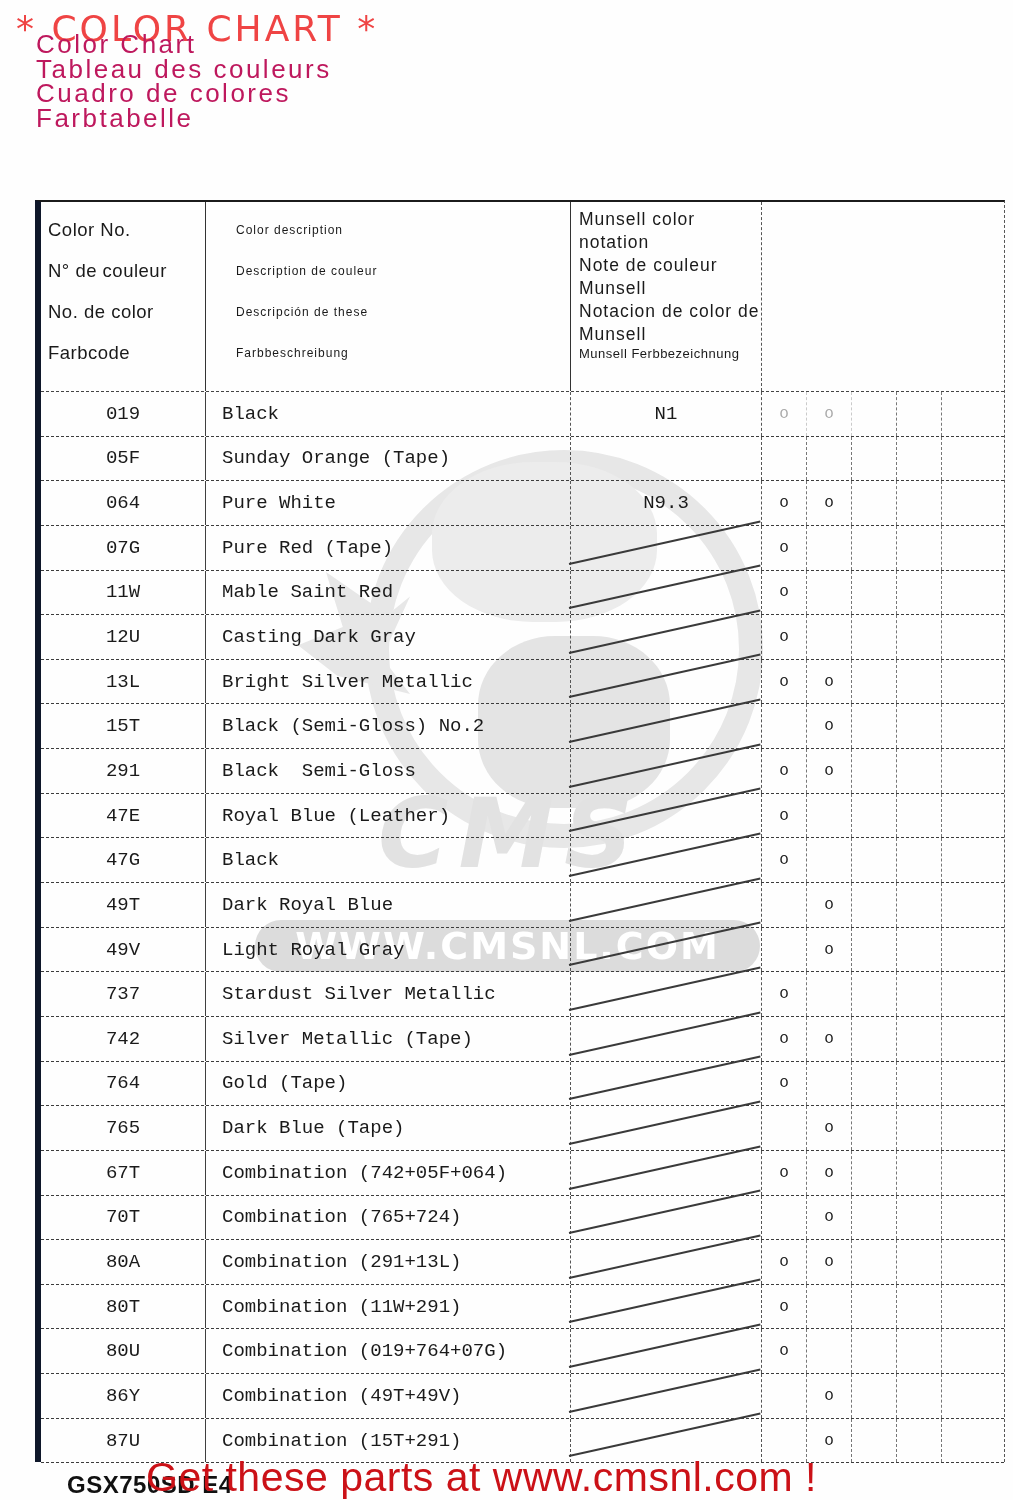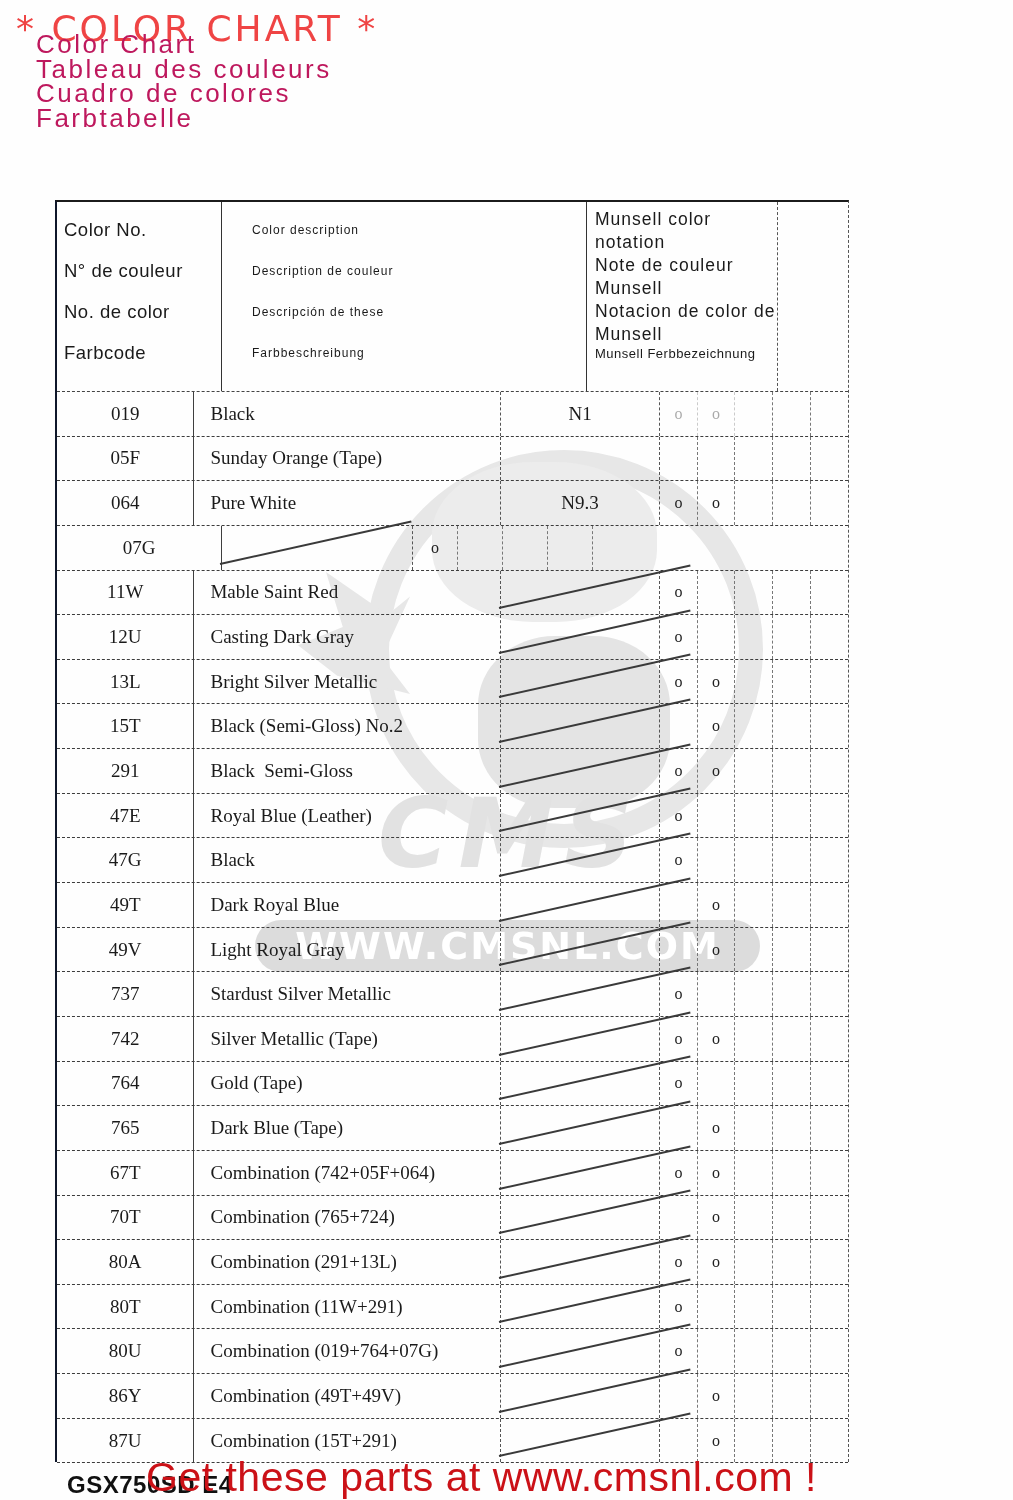--- a/index.html
+++ b/index.html
@@ -20,40 +20,40 @@
   .wm-wing{left:298px;top:572px;width:112px;height:122px;background:#e7e7e7;
            clip-path:polygon(0 60%,40% 45%,25% 0,80% 35%,100% 20%,75% 70%,100% 100%,35% 85%);}
   .wm-cms{left:378px;top:778px;font-size:96px;font-weight:bold;font-style:italic;
           letter-spacing:10px;color:#e2e2e2;font-family:"DejaVu Sans",sans-serif;}
   .wm-pill{left:255px;top:920px;width:505px;height:52px;border-radius:26px;background:#dcdcdc;
            display:flex;align-items:center;justify-content:center;}
   .wm-url{font-size:38px;font-weight:bold;letter-spacing:2px;color:#ffffff;
           font-family:"DejaVu Sans",sans-serif;}
 
   
-  .tbl{position:absolute;left:35px;top:200px;width:794px;height:1262px;z-index:1;
-       border-left:2px solid #0f172a;border-top:2px solid #1b1b1b;border-right:1px dashed #555;
-       box-sizing:border-box;margin-left:20px;}
+  .tbl{position:absolute;left:35px;top:200px;width:970px;height:1262px;z-index:1;
+       border-left:6px solid #0f172a;border-top:2px solid #1b1b1b;border-right:1px dashed #555;
+       box-sizing:border-box;}
   .tbl *{box-sizing:border-box;}
   .thead{display:flex;height:190px;border-bottom:1px dashed #444;letter-spacing:1px;}
   .h1{width:165px;border-right:1px solid #333;padding:18px 0 0 7px;font-size:18.5px;letter-spacing:.5px;}
   .h1 div{margin-bottom:21px;line-height:20px;}
   .h2{width:365px;border-right:1px solid #333;padding:18px 0 0 30px;font-size:12px;}
   .h2 div{margin-bottom:21px;line-height:20px;}
   .h3{width:191px;border-right:1px dashed #555;padding:6px 0 0 8px;font-size:17.5px;}
   .h3 div{line-height:23px;}
   .h3 .small{font-size:13px;line-height:16px;letter-spacing:.5px;}
   .h4{flex:1;position:relative;padding:20px 0 0 20px;font-size:18.5px;}
   .h4 div{margin-bottom:11px;line-height:20px;}
   .subcol{position:absolute;bottom:12px;font-size:15px;opacity:.45;
           font-family:"Liberation Mono","DejaVu Sans Mono",monospace;}
   .subcol.z{left:24px;} .subcol.d{left:66px;}
 
   .row{display:flex;height:44.65px;border-bottom:1px dashed #3c3c3c;
-       font-family:Liberation Serif, serif;font-size:19px;}
+       font-family:Liberation Mono, monospace;font-size:19px;}
   .cell{display:flex;align-items:center;white-space:pre;}
   .c1{width:165px;border-right:1px solid #3f3f3f;justify-content:center;}
   .c2{width:365px;border-right:1px dashed #555;padding-left:16px;}
   .c3{width:191px;border-right:1px dashed #555;justify-content:center;position:relative;}
   .c3.slash::after{content:"";position:absolute;left:-2px;bottom:5px;width:196px;height:2px;
                    background:#3a3a3a;transform:rotate(-12.5deg);transform-origin:left center;}
   .m{width:45px;border-right:1px dashed #777;justify-content:center;font-size:16px;color:#222;}
   .m.last{border-right:none;}
   .m.faint{opacity:.38;}
 
@@ -134,20 +134,21 @@
           <div class="cell c2">Pure White</div>
           <div class="cell c3">N9.3</div>
           <div class="cell m">o</div>
           <div class="cell m">o</div>
           <div class="cell m"></div>
           <div class="cell m"></div>
           <div class="cell m last"></div>
         </div>
         <div class="row">
           <div class="cell c1">07G</div>
+          <div class="cell c2">Pure Red (Tape)</div>
           <div class="cell c3 slash"></div>
           <div class="cell m">o</div>
           <div class="cell m"></div>
           <div class="cell m"></div>
           <div class="cell m"></div>
           <div class="cell m last"></div>
         </div>
         <div class="row">
           <div class="cell c1">11W</div>
           <div class="cell c2">Mable Saint Red</div>

